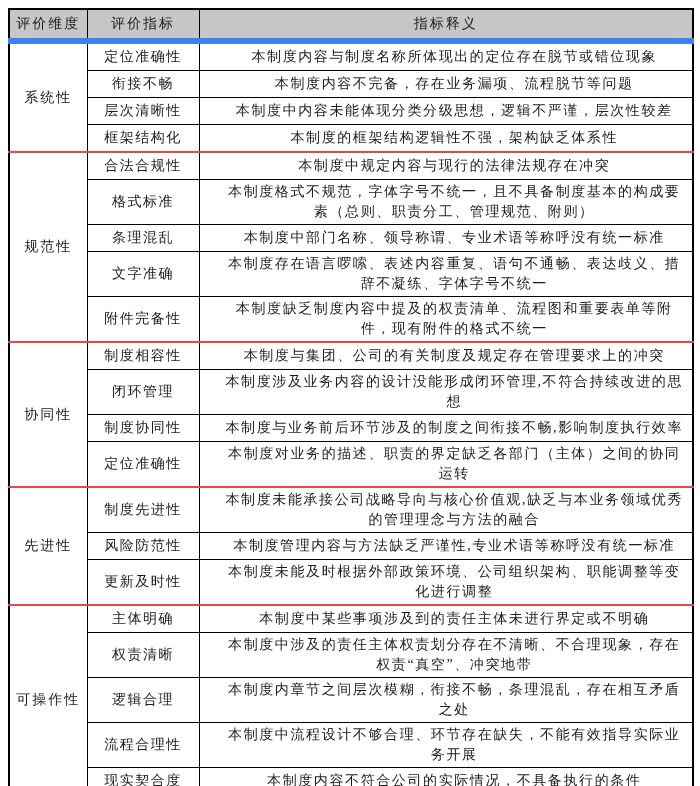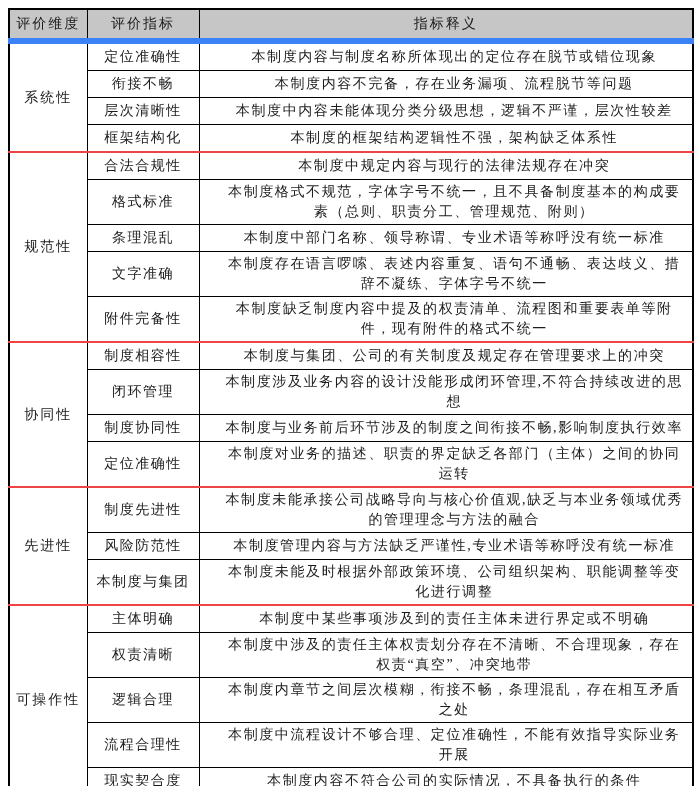--- a/index.html
+++ b/index.html
@@ -143,40 +143,40 @@
       <tr class="section-start">
         <td class="dim-cell" rowspan="3">先进性</td>
         <td class="ind-cell">制度先进性</td>
         <td class="mean-cell">本制度未能承接公司战略导向与核心价值观,缺乏与本业务领域优秀的管理理念与方法的融合</td>
       </tr>
       <tr>
         <td class="ind-cell">风险防范性</td>
         <td class="mean-cell">本制度管理内容与方法缺乏严谨性,专业术语等称呼没有统一标准</td>
       </tr>
       <tr>
-        <td class="ind-cell">本制度与集团</td>
+        <td class="ind-cell">更新及时性</td>
         <td class="mean-cell">本制度未能及时根据外部政策环境、公司组织架构、职能调整等变化进行调整</td>
       </tr>
 
       <tr class="section-start">
         <td class="dim-cell" rowspan="5">可操作性</td>
         <td class="ind-cell">主体明确</td>
         <td class="mean-cell">本制度中某些事项涉及到的责任主体未进行界定或不明确</td>
       </tr>
       <tr>
         <td class="ind-cell">权责清晰</td>
         <td class="mean-cell">本制度中涉及的责任主体权责划分存在不清晰、不合理现象，存在权责“真空”、冲突地带</td>
       </tr>
       <tr>
         <td class="ind-cell">逻辑合理</td>
         <td class="mean-cell">本制度内章节之间层次模糊，衔接不畅，条理混乱，存在相互矛盾之处</td>
       </tr>
       <tr>
         <td class="ind-cell">流程合理性</td>
-        <td class="mean-cell">本制度中流程设计不够合理、定位准确性，不能有效指导实际业务开展</td>
+        <td class="mean-cell">本制度中流程设计不够合理、环节存在缺失，不能有效指导实际业务开展</td>
       </tr>
       <tr>
         <td class="ind-cell">现实契合度</td>
         <td class="mean-cell">本制度内容不符合公司的实际情况，不具备执行的条件</td>
       </tr>
     </tbody>
   </table>
 </div>
 
 </body></html>

